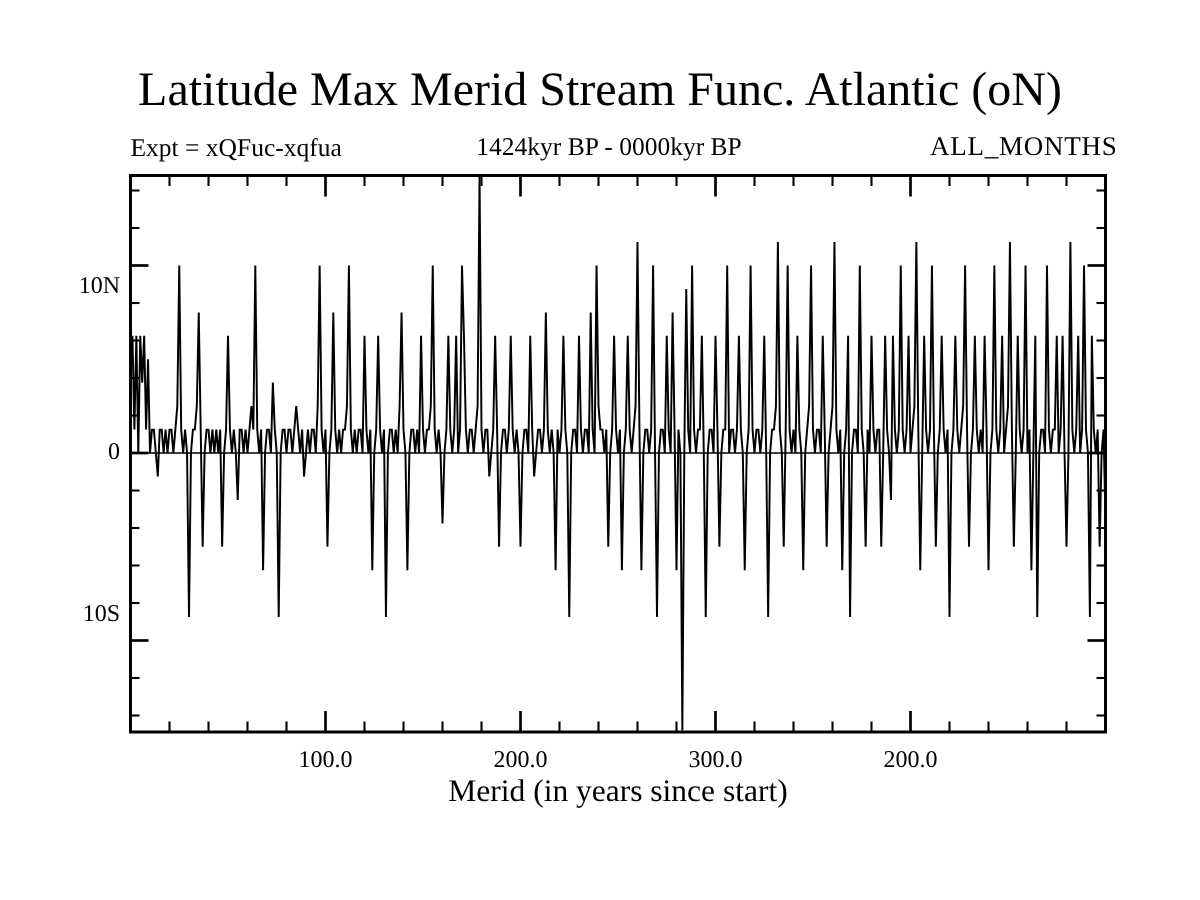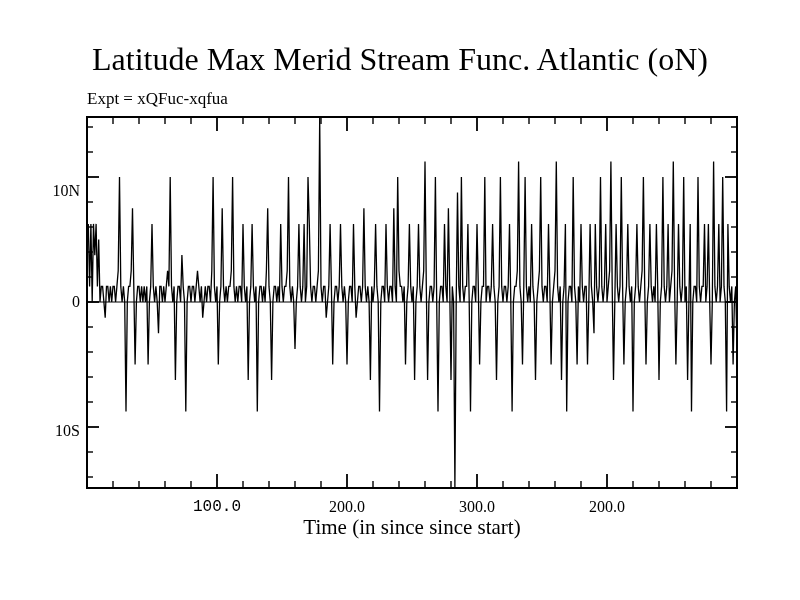--- a/index.html
+++ b/index.html
@@ -5,23 +5,23 @@
   html,body{margin:0;padding:0;background:#888;}
   #screen{position:relative;width:800px;height:600px;background:#ffffff;overflow:hidden;
           font-family:"Liberation Serif","DejaVu Serif",serif;color:#000;}
   #plot-svg{position:absolute;left:0;top:0;}
   .txt{position:absolute;white-space:nowrap;}
   .chart-title{left:0;top:42px;width:800px;text-align:center;font-size:32px;line-height:34px;}
   .expt{left:87px;top:89px;font-size:17px;line-height:20px;}
   .period{left:406px;top:88px;transform:translateX(-50%);font-size:17px;line-height:20px;}
   .months{right:55px;top:87px;font-size:18px;line-height:20px;letter-spacing:0.5px;}
   .ylab{left:14px;width:66px;text-align:right;font-size:16px;line-height:22px;}
-  .ylab.n10{top:180px;} .ylab.zero{top:291px;} .ylab.s10{top:420px;}
+  .ylab.n10{top:180px;} .ylab.zero{top:291px;} .ylab.s10{top:399px;}
   .xlab{width:70px;margin-left:-35px;text-align:center;font-size:16px;line-height:20px;top:497px;}
-  .xlab.t100{left:217px;font-family:Liberation Mono, monospace;} .xlab.t200{left:347px;text-align:center;} .xlab.t300{left:477px;text-align:center;} .xlab.t400{left:607px;}
+  .xlab.t100{left:217px;} .xlab.t200{left:347px;text-align:center;} .xlab.t300{left:477px;text-align:center;} .xlab.t400{left:607px;}
   .xtitle{left:412px;top:515px;transform:translateX(-50%);font-size:21px;line-height:24px;}
 </style>
 </head>
 <body>
 
 <div id="screen">
   <svg id="plot-svg" width="800" height="600" viewBox="0 0 800 600">
       <rect x="87" y="117" width="650" height="371" fill="none" stroke="#000000" stroke-width="2"></rect>
       <line x1="87" y1="302" x2="737" y2="302" stroke="#000000" stroke-width="1"></line>
       <line x1="217" y1="488" x2="217" y2="474" stroke="#000000" stroke-width="1.8"></line>
@@ -100,24 +100,26 @@
       <line x1="737" y1="202" x2="731" y2="202" stroke="#000000" stroke-width="1.4"></line>
       <line x1="87" y1="152" x2="93" y2="152" stroke="#000000" stroke-width="1.4"></line>
       <line x1="737" y1="152" x2="731" y2="152" stroke="#000000" stroke-width="1.4"></line>
       <line x1="87" y1="127.00000000000001" x2="93" y2="127.00000000000001" stroke="#000000" stroke-width="1.4"></line>
       <line x1="737" y1="127.00000000000001" x2="731" y2="127.00000000000001" stroke="#000000" stroke-width="1.4"></line>
       <polyline points="88.3,223.9 89.6,286.4 90.9,223.9 92.2,302.0 93.5,223.9 94.8,255.1 96.1,223.9 97.4,286.4 98.7,239.5 100.0,302.0 101.3,286.4 102.6,286.4 103.9,302.0 105.2,317.6 106.5,286.4 107.8,286.4 109.1,302.0 110.4,286.4 111.7,302.0 113.0,286.4 114.3,286.4 115.6,302.0 116.9,286.4 118.2,270.8 119.5,177.0 120.8,286.4 122.1,302.0 123.4,286.4 124.7,302.0 126.0,411.4 127.3,302.0 128.6,286.4 129.9,286.4 131.2,270.8 132.5,208.3 133.8,286.4 135.1,364.5 136.4,302.0 137.7,286.4 139.0,286.4 140.3,302.0 141.6,286.4 142.9,302.0 144.2,286.4 145.5,302.0 146.8,286.4 148.1,364.5 149.4,302.0 150.7,286.4 152.0,223.9 153.3,286.4 154.6,302.0 155.9,286.4 157.2,302.0 158.5,333.3 159.8,286.4 161.1,286.4 162.4,302.0 163.7,286.4 165.0,302.0 166.3,286.4 167.6,270.8 168.9,286.4 170.2,177.0 171.5,286.4 172.8,302.0 174.1,286.4 175.4,380.1 176.7,302.0 178.0,286.4 179.3,286.4 180.6,302.0 181.9,255.1 183.2,286.4 184.5,302.0 185.8,411.4 187.1,302.0 188.4,286.4 189.7,286.4 191.0,302.0 192.3,286.4 193.6,286.4 194.9,302.0 196.2,286.4 197.5,270.8 198.8,286.4 200.1,302.0 201.4,286.4 202.7,317.6 204.0,302.0 205.3,286.4 206.6,302.0 207.9,286.4 209.2,286.4 210.5,302.0 211.8,270.8 213.1,177.0 214.4,286.4 215.7,302.0 217.0,286.4 218.3,364.5 219.6,302.0 220.9,286.4 222.2,208.3 223.5,286.4 224.8,302.0 226.1,286.4 227.4,302.0 228.7,286.4 230.0,286.4 231.3,270.8 232.6,177.0 233.9,286.4 235.2,302.0 236.5,286.4 237.8,302.0 239.1,286.4 240.4,286.4 241.7,302.0 243.0,223.9 244.3,286.4 245.6,302.0 246.9,286.4 248.2,380.1 249.5,302.0 250.8,286.4 252.1,223.9 253.4,286.4 254.7,302.0 256.0,286.4 257.3,411.4 258.6,302.0 259.9,286.4 261.2,286.4 262.5,302.0 263.8,286.4 265.1,302.0 266.4,270.8 267.7,208.3 269.0,286.4 270.3,302.0 271.6,380.1 272.9,302.0 274.2,286.4 275.5,286.4 276.8,302.0 278.1,286.4 279.4,302.0 280.7,223.9 282.0,286.4 283.3,302.0 284.6,286.4 285.9,286.4 287.2,270.8 288.5,177.0 289.8,286.4 291.1,302.0 292.4,286.4 293.7,302.0 295.0,348.9 296.3,302.0 297.6,286.4 298.9,223.9 300.2,286.4 301.5,302.0 302.8,286.4 304.1,223.9 305.4,302.0 306.7,286.4 308.0,177.0 309.3,223.9 310.6,286.4 311.9,302.0 313.2,286.4 314.5,286.4 315.8,302.0 317.1,286.4 318.4,270.8 319.7,117.7 321.0,286.4 322.3,302.0 323.6,286.4 324.9,286.4 326.2,317.6 327.5,302.0 328.8,286.4 330.1,223.9 331.4,286.4 332.7,364.5 334.0,302.0 335.3,286.4 336.6,286.4 337.9,302.0 339.2,286.4 340.5,223.9 341.8,286.4 343.1,302.0 344.4,286.4 345.7,302.0 347.0,364.5 348.3,302.0 349.6,286.4 350.9,286.4 352.2,302.0 353.5,223.9 354.8,286.4 356.1,317.6 357.4,302.0 358.7,286.4 360.0,286.4 361.3,302.0 362.6,286.4 363.9,208.3 365.2,286.4 366.5,302.0 367.8,286.4 369.1,302.0 370.4,380.1 371.7,286.4 373.0,302.0 374.3,286.4 375.6,223.9 376.9,286.4 378.2,302.0 379.5,411.4 380.8,302.0 382.1,286.4 383.4,286.4 384.7,302.0 386.0,223.9 387.3,286.4 388.6,302.0 389.9,286.4 391.2,286.4 392.5,302.0 393.8,208.3 395.1,286.4 396.4,302.0 397.7,177.0 399.0,270.8 400.3,286.4 401.6,286.4 402.9,302.0 404.2,286.4 405.5,364.5 406.8,302.0 408.1,286.4 409.4,223.9 410.7,286.4 412.0,302.0 413.3,286.4 414.6,380.1 415.9,302.0 417.2,286.4 418.5,223.9 419.8,286.4 421.1,302.0 422.4,286.4 423.7,270.8 425.0,161.4 426.3,286.4 427.6,380.1 428.9,302.0 430.2,286.4 431.5,286.4 432.8,302.0 434.1,286.4 435.4,177.0 436.7,302.0 438.0,411.4 439.3,302.0 440.6,286.4 441.9,286.4 443.2,302.0 444.5,223.9 445.8,286.4 447.1,302.0 448.4,208.3 449.7,286.4 451.0,380.1 452.3,286.4 453.6,302.0 454.9,487.0 456.2,302.0 457.5,192.6 458.8,286.4 460.1,302.0 461.4,177.0 462.7,286.4 464.0,302.0 465.3,286.4 466.6,286.4 467.9,223.9 469.2,302.0 470.5,411.4 471.8,302.0 473.1,286.4 474.4,286.4 475.7,302.0 477.0,223.9 478.3,286.4 479.6,364.5 480.9,302.0 482.2,286.4 483.5,286.4 484.8,177.0 486.1,302.0 487.4,286.4 488.7,286.4 490.0,302.0 491.3,286.4 492.6,223.9 493.9,286.4 495.2,302.0 496.5,380.1 497.8,302.0 499.1,286.4 500.4,177.0 501.7,286.4 503.0,302.0 504.3,286.4 505.6,286.4 506.9,302.0 508.2,286.4 509.5,223.9 510.8,302.0 512.1,411.4 513.4,302.0 514.7,286.4 516.0,286.4 517.3,270.8 518.6,161.4 519.9,286.4 521.2,302.0 522.5,364.5 523.8,286.4 525.1,177.0 526.4,286.4 527.7,302.0 529.0,286.4 530.3,302.0 531.6,223.9 532.9,286.4 534.2,302.0 535.5,380.1 536.8,302.0 538.1,286.4 539.4,270.8 540.7,177.0 542.0,286.4 543.3,302.0 544.6,286.4 545.9,286.4 547.2,302.0 548.5,223.9 549.8,286.4 551.1,364.5 552.4,302.0 553.7,286.4 555.0,270.8 556.3,161.4 557.6,286.4 558.9,302.0 560.2,286.4 561.5,380.1 562.8,302.0 564.1,286.4 565.4,223.9 566.7,411.4 568.0,302.0 569.3,286.4 570.6,286.4 571.9,302.0 573.2,177.0 574.5,286.4 575.8,302.0 577.1,364.5 578.4,286.4 579.7,302.0 581.0,223.9 582.3,286.4 583.6,302.0 584.9,286.4 586.2,286.4 587.5,364.5 588.8,302.0 590.1,223.9 591.4,286.4 592.7,302.0 594.0,333.3 595.3,223.9 596.6,286.4 597.9,302.0 599.2,286.4 600.5,177.0 601.8,286.4 603.1,302.0 604.4,286.4 605.7,223.9 607.0,302.0 608.3,286.4 609.6,270.8 610.9,161.4 612.2,286.4 613.5,380.1 614.8,302.0 616.1,223.9 617.4,286.4 618.7,302.0 620.0,286.4 621.3,177.0 622.6,286.4 623.9,364.5 625.2,302.0 626.5,286.4 627.8,223.9 629.1,286.4 630.4,302.0 631.7,286.4 633.0,411.4 634.3,302.0 635.6,286.4 636.9,223.9 638.2,286.4 639.5,302.0 640.8,286.4 642.1,270.8 643.4,177.0 644.7,286.4 646.0,364.5 647.3,302.0 648.6,286.4 649.9,223.9 651.2,286.4 652.5,302.0 653.8,286.4 655.1,302.0 656.4,223.9 657.7,286.4 659.0,380.1 660.3,302.0 661.6,286.4 662.9,177.0 664.2,286.4 665.5,302.0 666.8,286.4 668.1,223.9 669.4,302.0 670.7,286.4 672.0,270.8 673.3,161.4 674.6,286.4 675.9,364.5 677.2,302.0 678.5,223.9 679.8,286.4 681.1,302.0 682.4,286.4 683.7,177.0 685.0,302.0 686.3,286.4 687.6,380.1 688.9,302.0 690.2,223.9 691.5,411.4 692.8,302.0 694.1,286.4 695.4,286.4 696.7,302.0 698.0,177.0 699.3,286.4 700.6,302.0 701.9,286.4 703.2,286.4 704.5,223.9 705.8,302.0 707.1,286.4 708.4,223.9 709.7,302.0 711.0,364.5 712.3,302.0 713.6,161.4 714.9,286.4 716.2,302.0 717.5,286.4 718.8,223.9 720.1,302.0 721.4,286.4 722.7,177.0 724.0,286.4 725.3,302.0 726.6,411.4 727.9,223.9 729.2,286.4 730.5,302.0 731.8,286.4 733.1,364.5 734.4,302.0 735.7,286.4 737.0,348.9" fill="none" stroke="#000000" stroke-width="1.3"></polyline>
     </svg>
 
   <div class="txt chart-title">Latitude Max Merid Stream Func. Atlantic (oN)</div>
   <div class="txt expt">Expt = xQFuc-xqfua</div>
+  <div class="txt period">1424kyr BP - 0000kyr BP</div>
+  <div class="txt months">ALL_MONTHS</div>
 
   <div class="txt ylab n10">10N</div>
   <div class="txt ylab zero">0</div>
   <div class="txt ylab s10">10S</div>
 
   <div class="txt xlab t100">100.0</div>
   <div class="txt xlab t200">200.0</div>
   <div class="txt xlab t300">300.0</div>
   <div class="txt xlab t400">200.0</div>
 
-  <div class="txt xtitle">Time (in since since start)</div>
+  <div class="txt xtitle">Merid (in years since start)</div>
 </div>
 
 </body></html>

